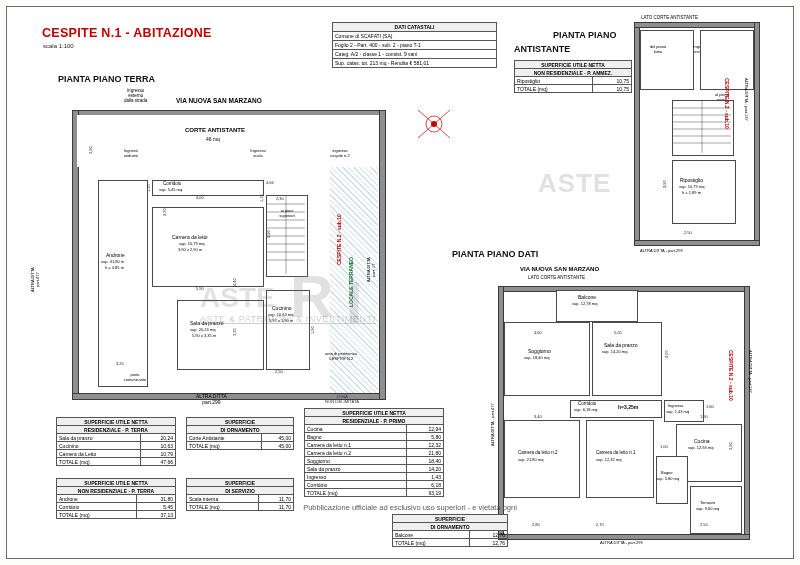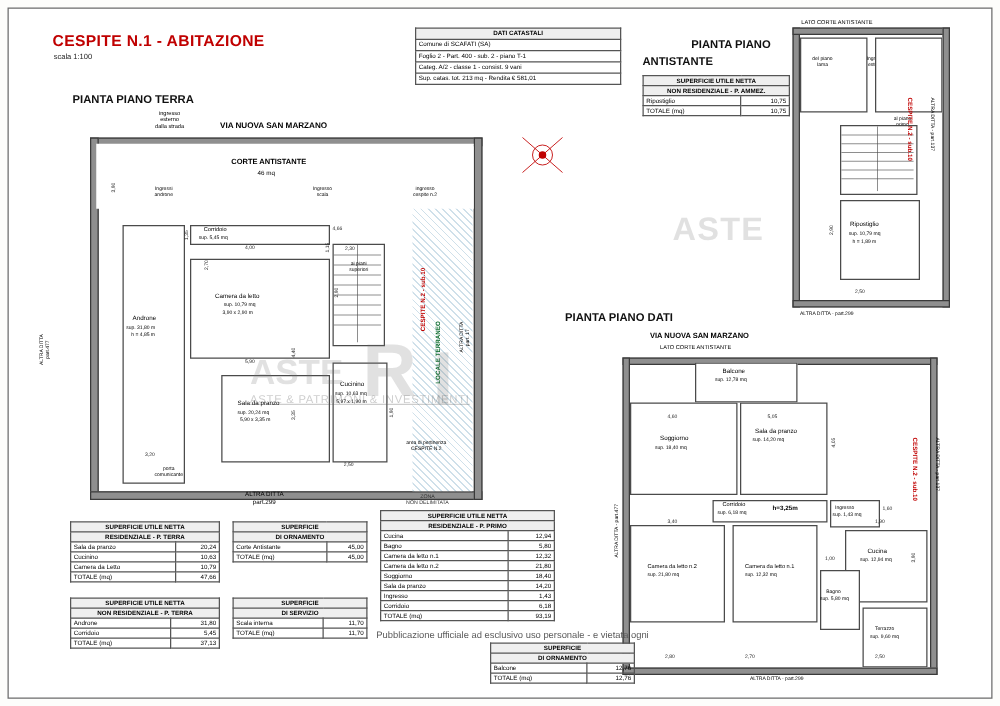--- a/index.html
+++ b/index.html
@@ -457,14 +457,14 @@
     </tbody>
       </table>
   </div>
 
   <div class="wm" style="left:538px;top:168px;font-size:26px;letter-spacing:1px;">ASTE</div>
   <div class="wm" style="left:290px;top:262px;font-size:60px;">R</div>
   <div class="wm" style="left:346px;top:268px;font-size:60px;">I</div>
   <div class="wm" style="left:200px;top:282px;font-size:28px;">ASTE</div>
   <div class="wm2" style="left:200px;top:314px;font-size:9px;letter-spacing:0.6px;">ASTE &amp; PATRIMONI &amp; INVESTIMENTI</div>
 
-  <div class="abs legendline" style="left:150px;top:503px;width:520px;">Pubblicazione ufficiale ad esclusivo uso personale - e vietata ogni</div>
+  <div class="abs legendline" style="left:150px;top:503px;width:520px;">Pubblicazione ufficiale ad esclusivo uso superiori - e vietata ogni</div>
 </div>
 
 </body></html>

